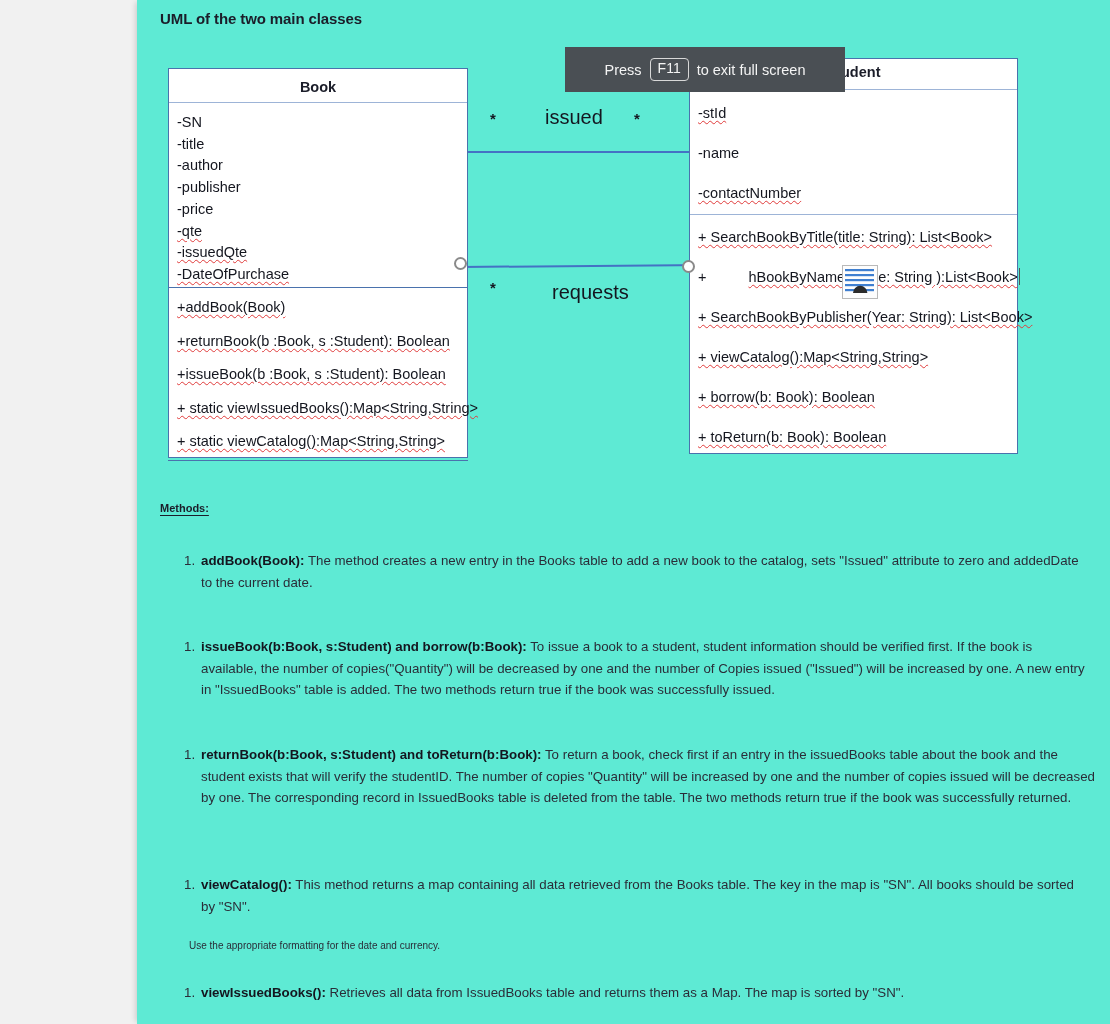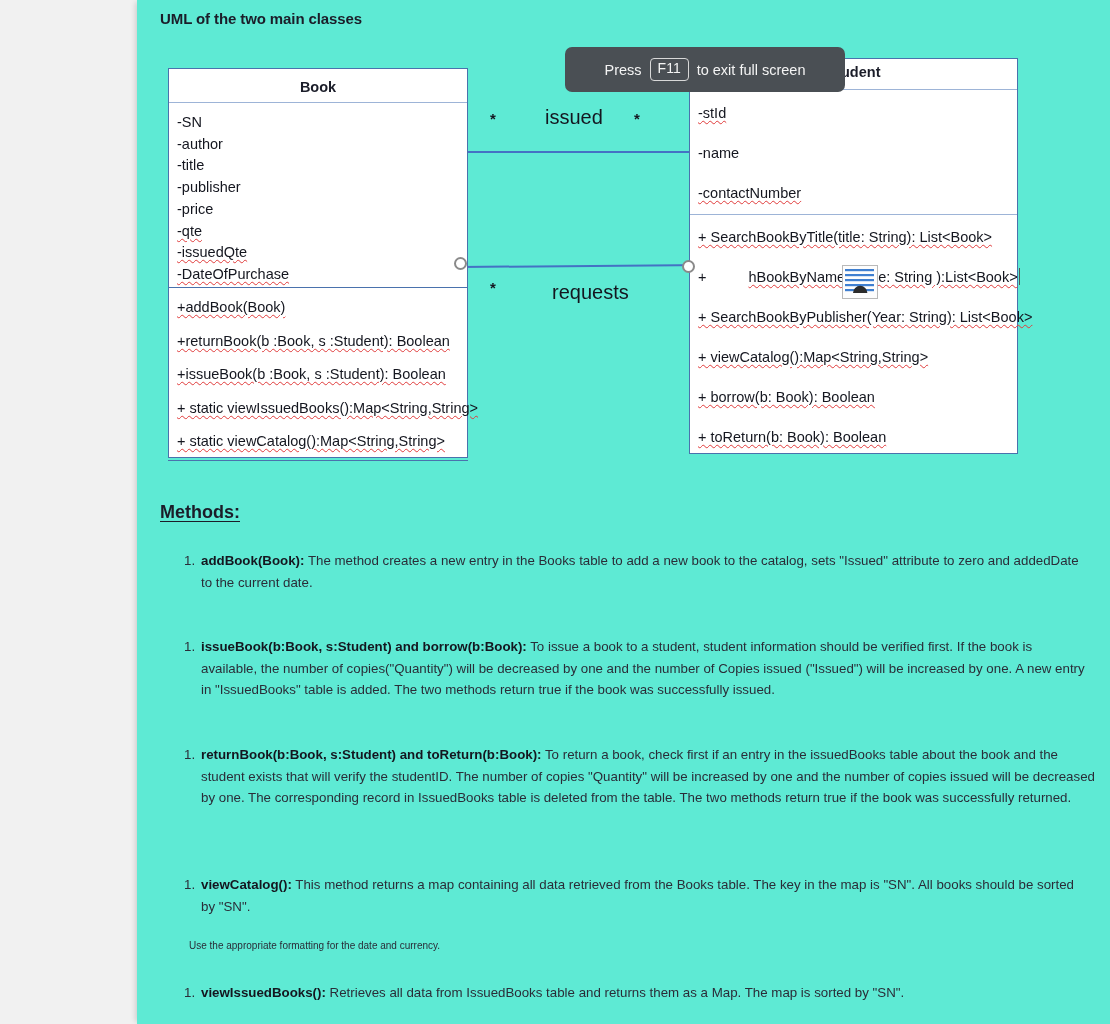--- a/index.html
+++ b/index.html
@@ -102,31 +102,30 @@
     position:absolute; font-size:20px; color:#14161f; white-space:nowrap;
   }
   .mult{ position:absolute; font-size:15px; color:#14161f; font-weight:bold; }
 
   
   #fs-banner{
     position:absolute; left:428px; top:47px; width:280px; height:45px;
     background:#4a4f54; color:#f4f4f4; z-index:40;
     display:flex; align-items:center; justify-content:center; gap:8px;
     font-size:14.5px;
-    border-radius:7px;
   }
   #fs-banner .key{
     border:1px solid #d8d8d8; border-radius:4px;
     padding:1px 7px 2px; font-size:14px; line-height:1.25;
   }
 
   
   #methods-title{
     position:absolute; left:23px; top:502px;
-    font-size:18px; font-weight:bold; color:#1b1d29;
+    font-size:11px; font-weight:bold; color:#1b1d29;
     text-decoration:underline; text-underline-offset:3px;
   }
   .mlist{ position:absolute; left:47px; width:905px; }
   .mitem{
     position:relative; padding-left:17px;
     font-size:13.3px; line-height:21.6px; color:#2a2d38;
     text-align:left;
   }
   .mitem .num{ position:absolute; left:0; top:0; font-size:13.3px; color:#2a2d38; }
   .mitem b{ color:#14161f; }
@@ -154,22 +153,22 @@
     <div class="assoc-label" style="left:415px; top:281px;">requests</div>
 
     <div id="book-box" class="uml-box">
       <div class="bottom-double"></div>
 
       <div id="book-title" class="title">Book</div>
       <div id="book-sep1" class="sep"></div>
 
       <div id="book-attrs">
         <div class="member">-SN</div>
+        <div class="member">-title</div>
         <div class="member">-author</div>
-        <div class="member">-title</div>
         <div class="member">-publisher</div>
         <div class="member">-price</div>
         <div class="member sq">-qte</div>
         <div class="member sq">-issuedQte</div>
         <div class="member sq">-DateOfPurchase</div>
       </div>
 
       <div id="book-sep2" class="sep thick"></div>
 
       <div id="book-methods">

